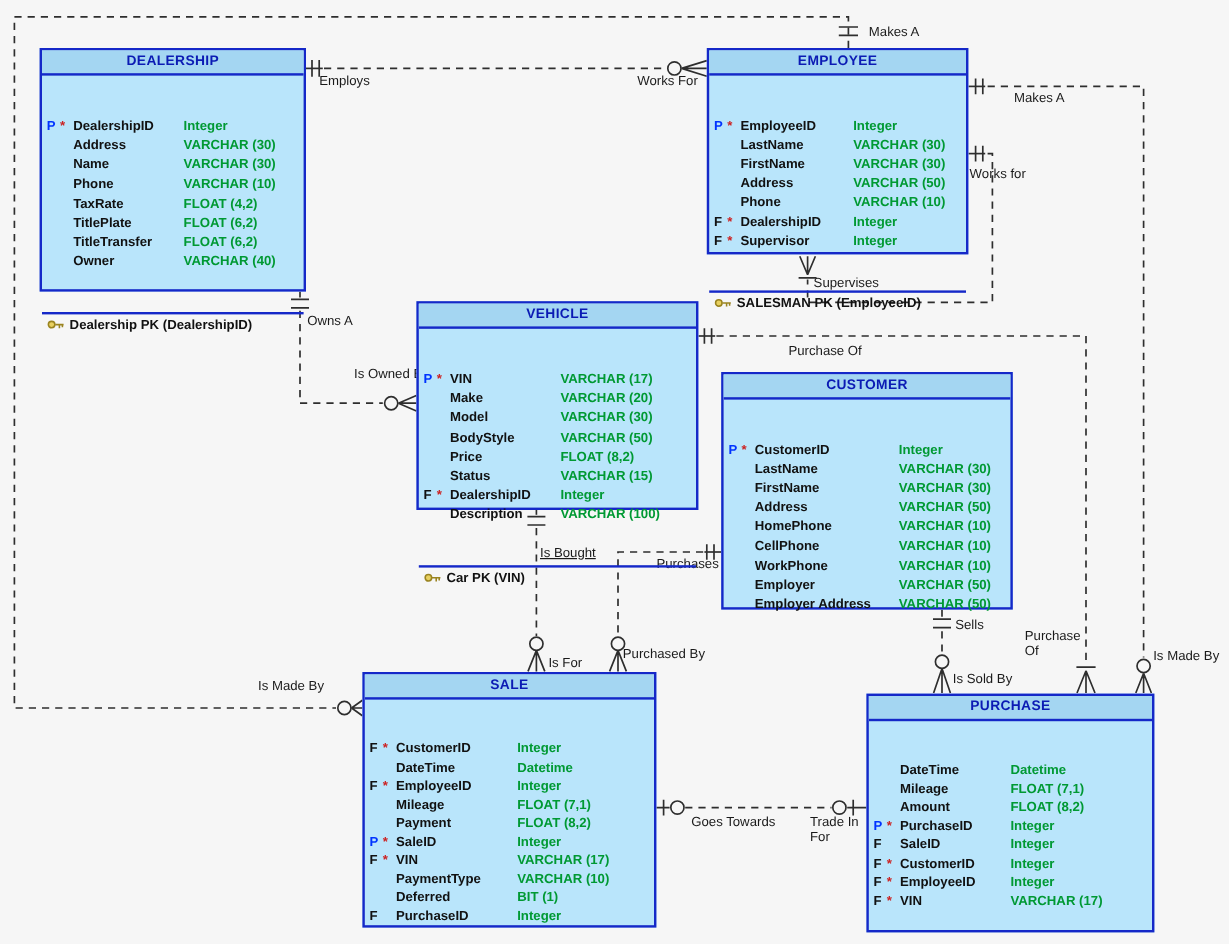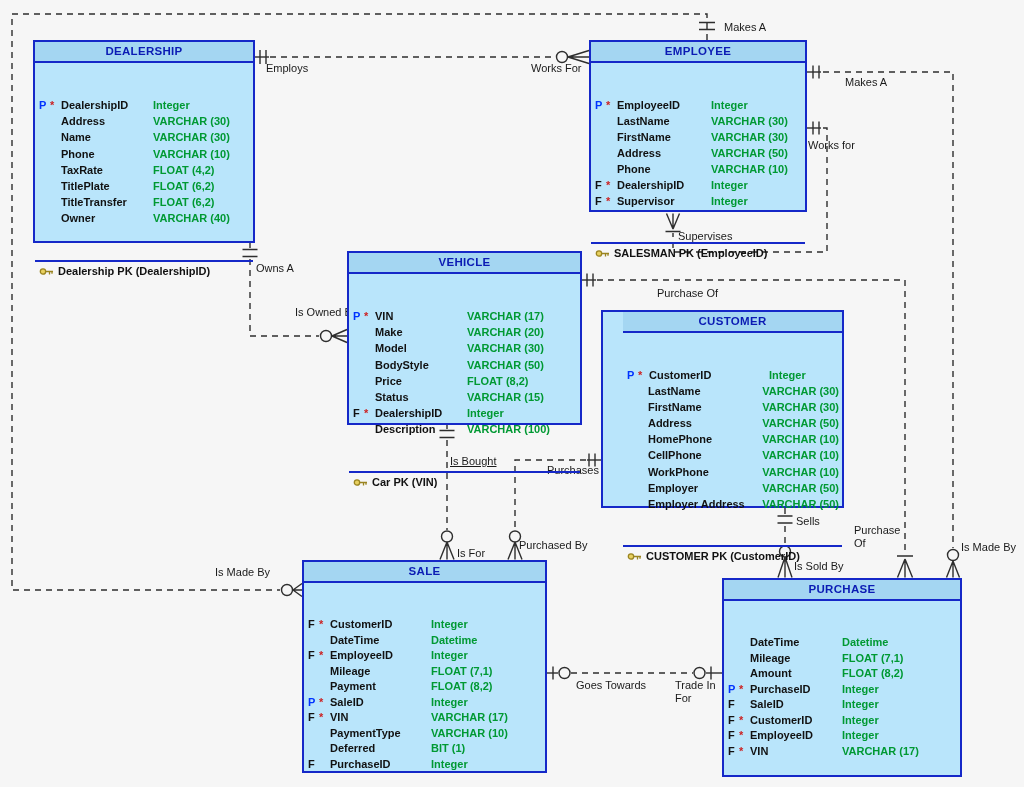--- a/index.html
+++ b/index.html
@@ -41,21 +41,21 @@
   }
   .efoot .keyicon{display:inline-block;vertical-align:-1px;margin-right:4px;}
   
   .t-dealership{left:33px;top:40px;width:222px;height:203px;}
   .t-dealership .frow{height:16.2px;line-height:16.2px;}
   .t-employee{left:589px;top:40px;width:218px;height:172px;}
   .t-employee .frow{height:16px;line-height:16px;}
   .t-employee .fn{width:94px;}
   .t-vehicle{left:347px;top:251px;width:235px;height:174px;}
   .t-vehicle .frow{height:16.2px;line-height:16.2px;}
-  .t-customer{left:601px;top:310px;width:243px;height:198px;padding-left:20px;}
+  .t-customer{left:601px;top:310px;width:243px;height:198px;}
   .t-customer .frow{height:16.1px;line-height:16.1px;}
   .t-customer .fn{width:120px;}
   .t-sale{left:302px;top:560px;width:245px;height:213px;}
   .t-sale .fn{width:101px;}
   .t-purchase{left:722px;top:578px;width:240px;height:199px;}
   
   .rel{position:absolute;left:0;top:0;}
   .rel path,.rel line{stroke:var(--line-color);stroke-width:1.4;fill:none;}
   .rel .dash{stroke-dasharray:6,5;}
   .rel circle{stroke:var(--line-color);stroke-width:1.4;fill:var(--canvas-bg);}
@@ -486,26 +486,20 @@
         <span class="ft">VARCHAR (50)</span>
       </div>
 
       <div class="frow">
         <span class="fk"></span>
         <span class="fr"></span>
         <span class="fn">Employer Address</span>
         <span class="ft">VARCHAR (50)</span>
       </div>
     </div>
-  <div class="efoot">
-    <span class="keyicon"><svg width="15" height="9" viewBox="0 0 15 9">
-          <circle cx="4" cy="4.5" r="2.7" fill="#e8d060" stroke="var(--key-icon)" stroke-width="1.3"></circle>
-          <path d="M7,4.5 h7 M10.5,4.5 v3 M13,4.5 v2.3" stroke="var(--key-icon)" stroke-width="1.3" fill="none"></path>
-        </svg></span><span>CUSTOMER PK (CustomerID)</span>
-  </div>
 </div>
 
 <div class="etable t-sale">
   <div class="ehead">SALE</div>
   <div class="ebody">
 
       <div class="frow">
         <span class="fk">F</span>
         <span class="fr">*</span>
         <span class="fn">CustomerID</span>

